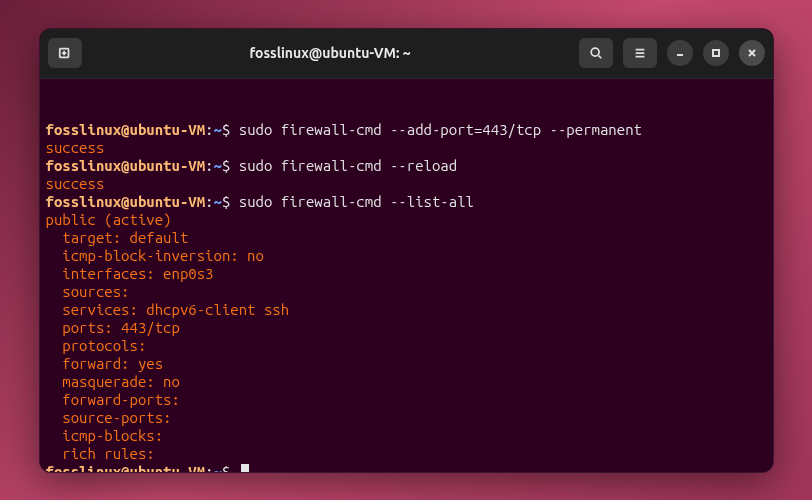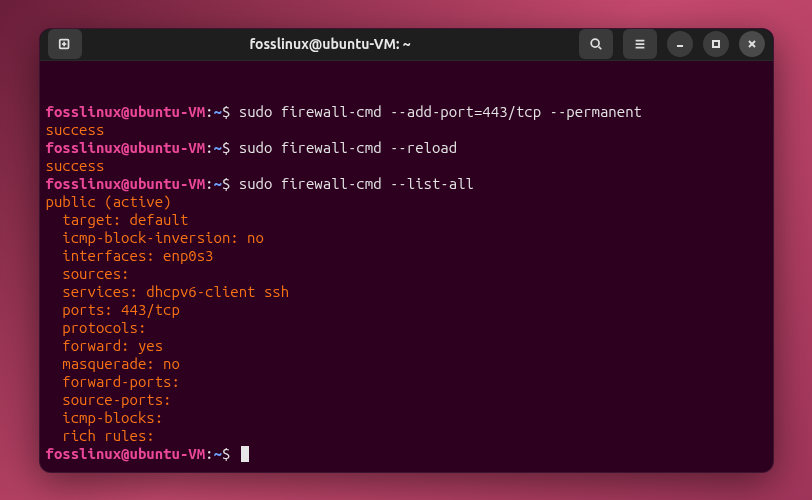--- a/index.html
+++ b/index.html
@@ -18,21 +18,21 @@
     height: 445px;
     background: #2c001e;
     border-radius: 12px;
     box-shadow: 0 10px 40px rgba(0,0,0,0.5);
     display: flex;
     flex-direction: column;
     overflow: hidden;
     border: 1px solid rgba(255,255,255,0.08);
   }
   .titlebar {
-    height: 32px;
+    height: 50px;
     background: #1e1e1e;
     display: flex;
     align-items: center;
     padding: 0 8px;
     gap: 6px;
     border-bottom: 1px solid rgba(255,255,255,0.05);
   }
   .titlebar-left { display: flex; gap: 6px; }
   .titlebar-title {
     flex: 1;
@@ -75,21 +75,21 @@
   }
   .scroll-area {
     height: 100%;
     overflow-y: auto;
     padding-right: 8px;
   }
   .scroll-area::-webkit-scrollbar { width: 10px; }
   .scroll-area::-webkit-scrollbar-track { background: transparent; }
   .scroll-area::-webkit-scrollbar-thumb { background: #888; border-radius: 5px; }
   .line { white-space: pre-wrap; word-break: break-all; }
-  .p-user { color: #ec4899; font-weight: bold; }
+  .p-user { color: #fdba74; font-weight: bold; }
   .p-colon { color: #e6e6e6; }
   .p-path { color: #6c9ef8; font-weight: bold; }
   .p-dollar { color: #e6e6e6; }
   .cmd { color: #e5e5e5; }
   .out { color: #f97316; margin-top: 48px; }
   .cursor {
     display: inline-block;
     width: 8px;
     height: 16px;
     background: #e6e6e6;

